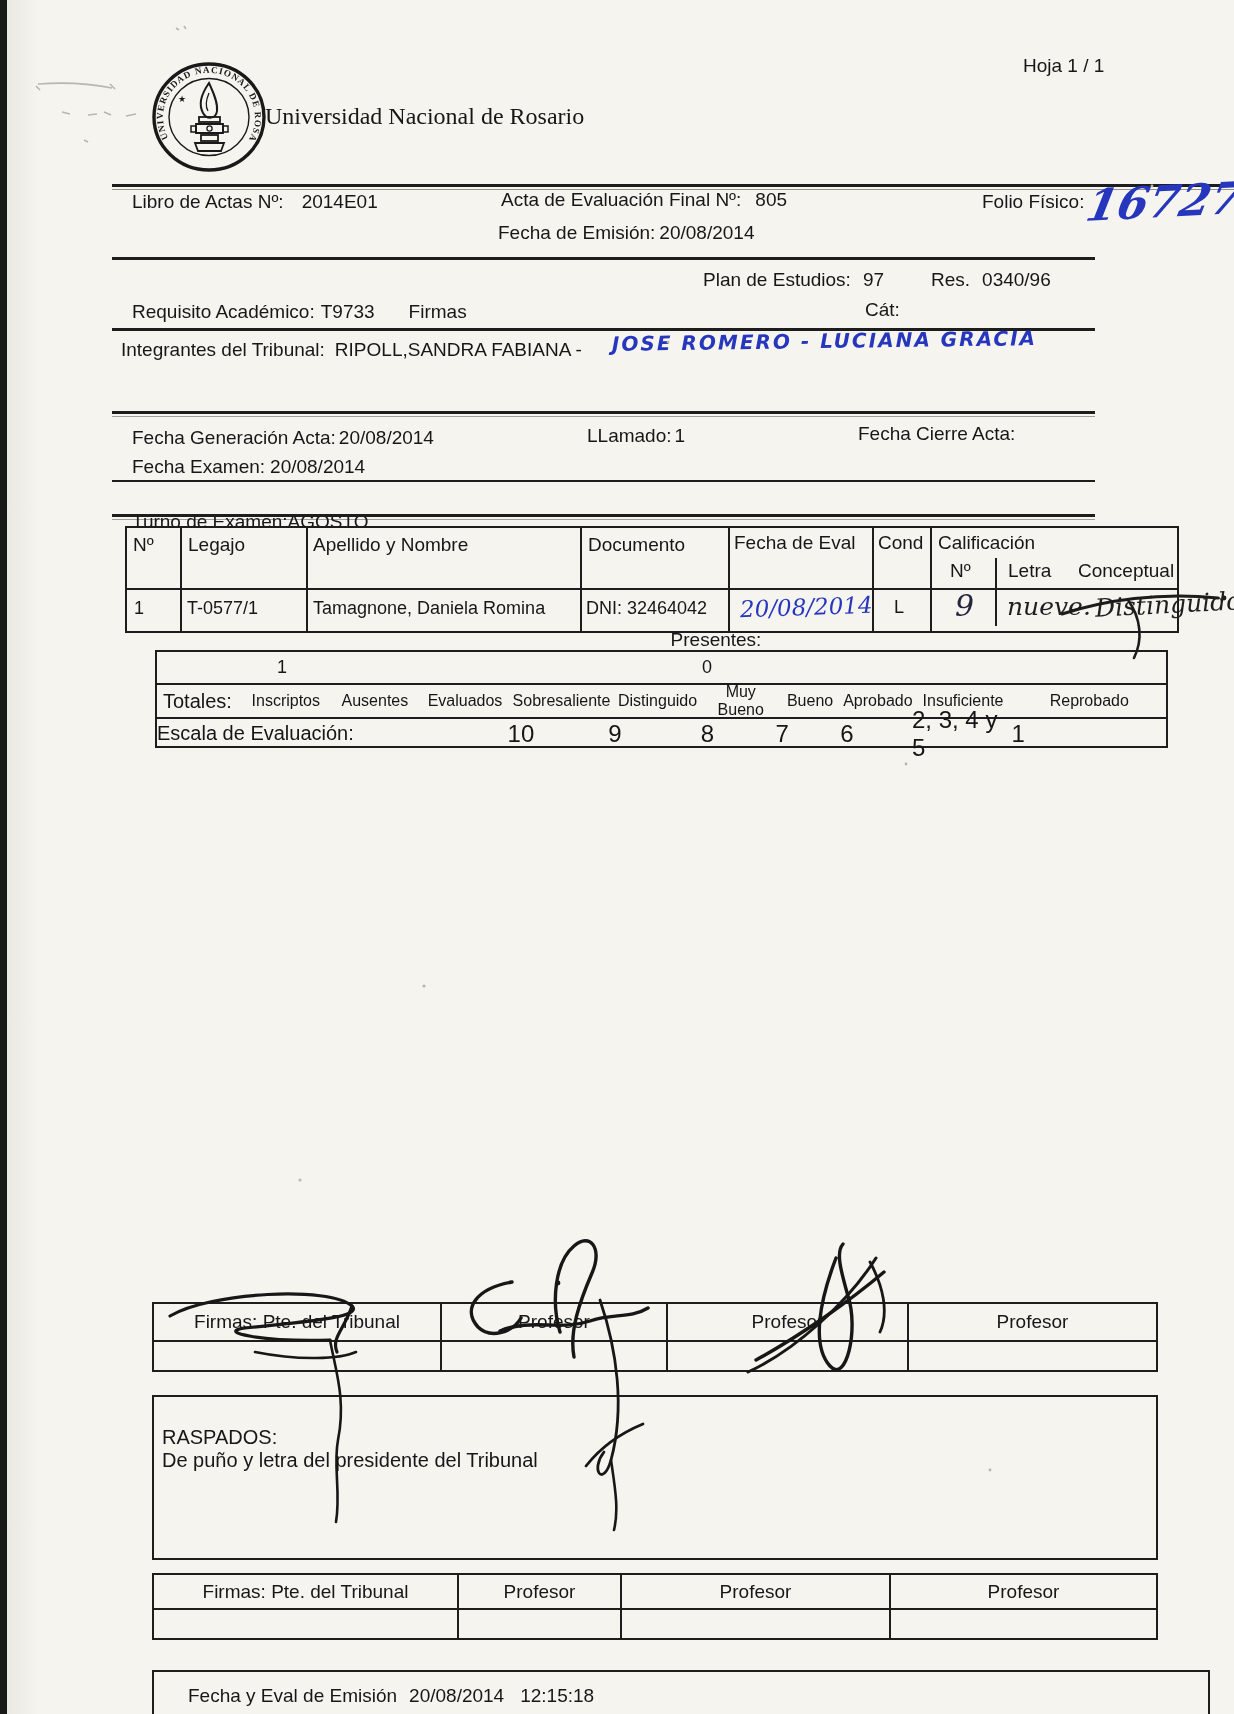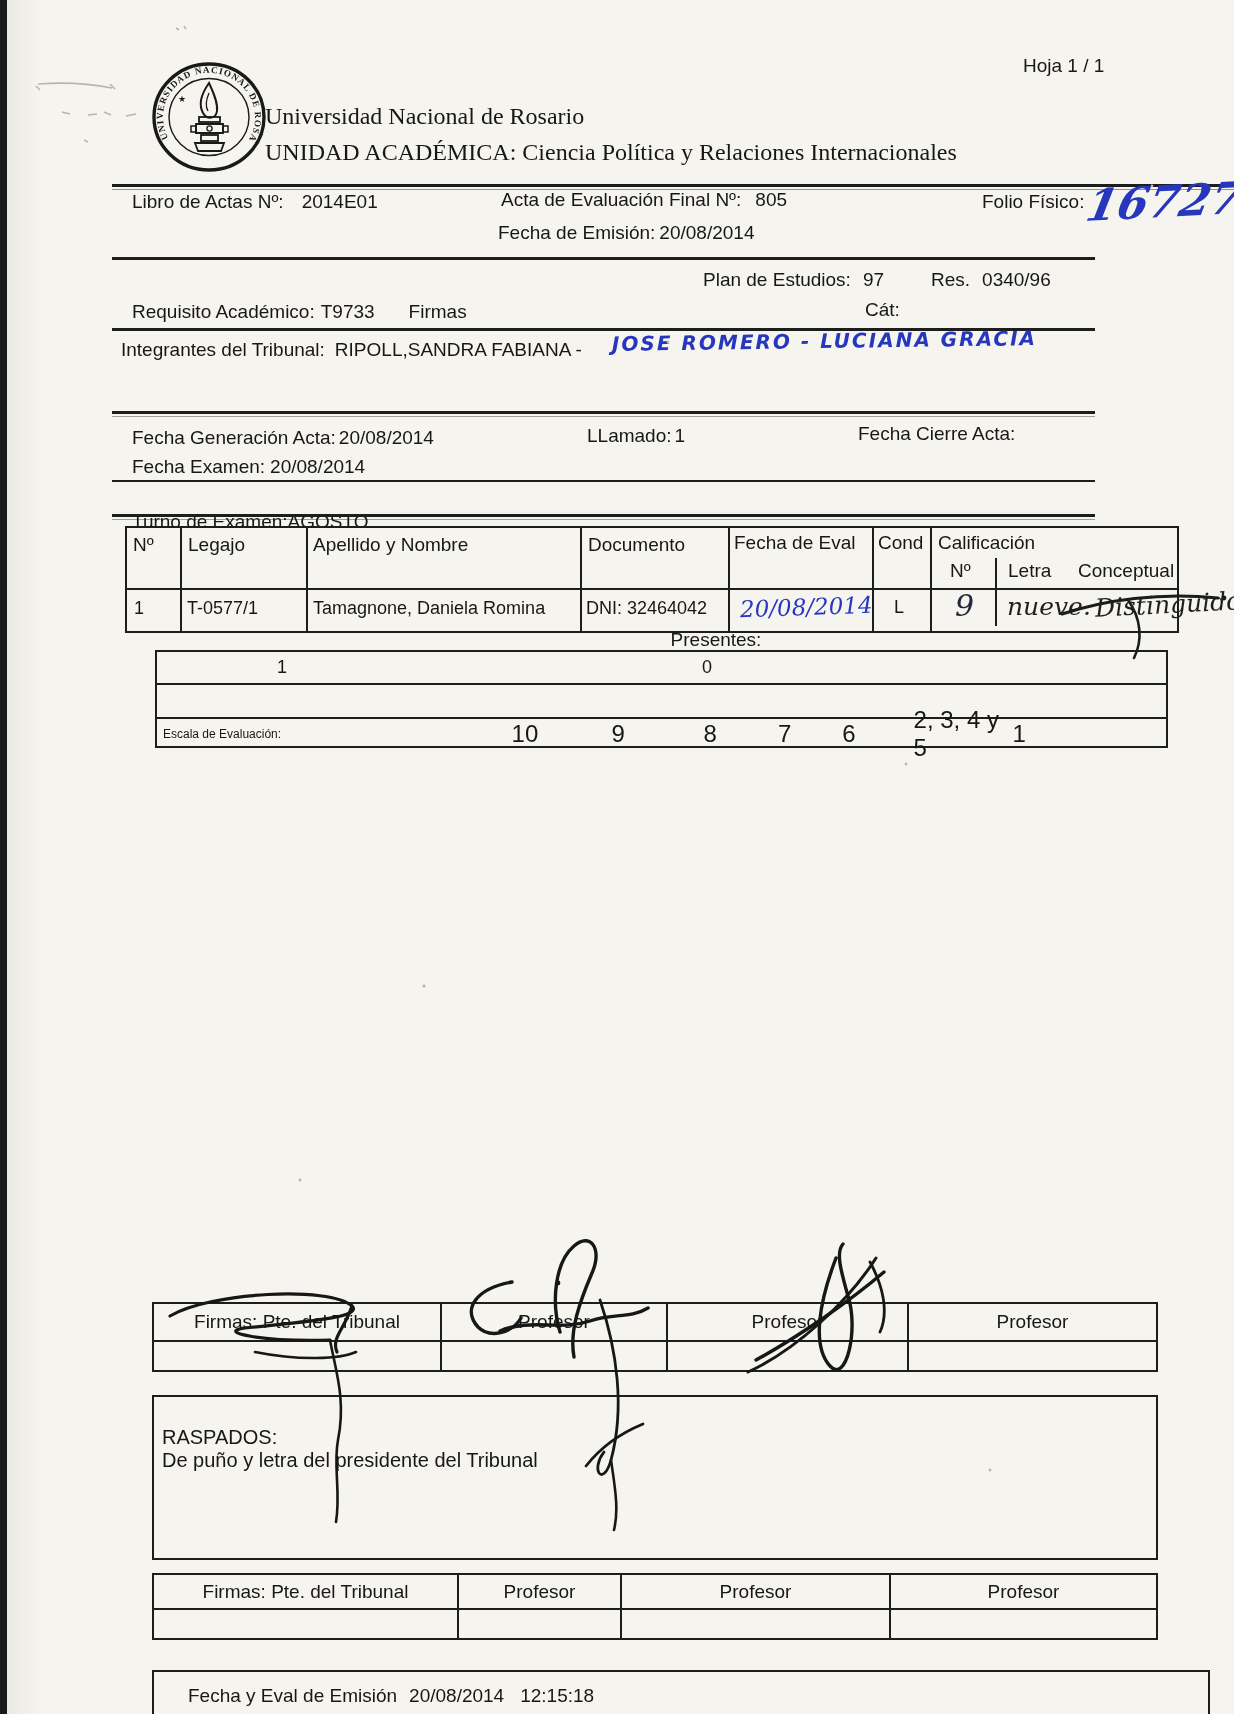--- a/index.html
+++ b/index.html
@@ -43,21 +43,20 @@
     <rect x="49" y="57" width="21" height="5" fill="none" stroke="#191919" stroke-width="1.8"></rect>
     <path d="M46,64 h27 v9 h-27 z" fill="none" stroke="#191919" stroke-width="1.8"></path>
     <rect x="41" y="66" width="5" height="6" fill="none" stroke="#191919" stroke-width="1.5"></rect>
     <rect x="73" y="66" width="5" height="6" fill="none" stroke="#191919" stroke-width="1.5"></rect>
     <rect x="51" y="75" width="17" height="6" fill="none" stroke="#191919" stroke-width="1.8"></rect>
     <path d="M45,83 h29 l-3,8 h-23 z" fill="none" stroke="#191919" stroke-width="1.8"></path>
     <circle cx="59.5" cy="68.5" r="2.6" fill="none" stroke="#191919" stroke-width="1.3"></circle>
   </svg>
 
   <div class="t serif" style="left:265px;top:103px;font-size:24px">Universidad Nacional de Rosario</div>
-  <div class="t serif" style="left:265px;top:139px;font-size:24px">UNIDAD ACADÉMICA: Ciencia Política y Relaciones Internacionales</div>
   <div class="t" style="left:1023px;top:55px">Hoja 1 / 1</div>
 
   <div class="hr" style="left:112px;top:184px;width:1122px;height:3px"></div>
   <div class="hr" style="left:112px;top:189px;width:1122px;height:1px;opacity:.45"></div>
 
   <div class="t" style="left:132px;top:191px">
     <span>Libro de Actas Nº:</span><span style="margin-left:18px">2014E01</span>
   </div>
   <div class="t" style="left:501px;top:189px">
     <span>Acta de Evaluación Final Nº:</span><span style="margin-left:14px">805</span>
@@ -138,23 +137,36 @@
     <div class="hw abs" style="left:968px;top:62px;font-size:25px;color:#1f1f1f;transform:rotate(-3deg)">Distinguido</div>
   </div>
 
   <div class="t" style="left:640px;top:629px;width:152px;text-align:center">Presentes:</div>
 
   <div class="abs" style="left:155px;top:650px;width:1013px;height:98px;border:2px solid #1d1d1d;box-sizing:border-box">
     <div class="abs t" style="left:80px;top:5px;width:90px;text-align:center;font-size:18px">1</div>
     <div class="abs t" style="left:505px;top:5px;width:90px;text-align:center;font-size:18px">0</div>
     <div class="hr" style="left:0;top:31px;width:100%;height:2px"></div>
 
+    <div class="cellrow abs" style="left:0;top:33px;width:100%;height:32px">
+      <div style="flex:0 1 78px;font-size:20px;padding-left:6px">Totales:</div>
+      <div class="cat" style="flex:0 1 92px">Inscriptos</div>
+      <div class="cat" style="flex:0 1 88px">Ausentes</div>
+      <div class="cat" style="flex:0 1 94px">Evaluados</div>
+      <div class="cat" style="flex:0 1 101px">Sobresaliente</div>
+      <div class="cat" style="flex:0 1 93px">Distinguido</div>
+      <div class="cat" style="flex:0 1 75px">Muy Bueno</div>
+      <div class="cat" style="flex:0 1 65px">Bueno</div>
+      <div class="cat" style="flex:0 1 72px">Aprobado</div>
+      <div class="cat" style="flex:0 1 100px">Insuficiente</div>
+      <div class="cat" style="flex:0 1 155px">Reprobado</div>
+    </div>
     <div class="hr" style="left:0;top:65px;width:100%;height:2px"></div>
     <div class="cellrow abs" style="left:0;top:67px;width:100%;height:29px">
-      <div style="flex:0 1 352px;font-size:12px;padding-left:6px">Escala de Evaluación:</div>
+      <div style="flex:0 1 352px;font-size:20px;">Escala de Evaluación:</div>
       <div class="esc" style="flex:0 1 101px">10</div>
       <div class="esc" style="flex:0 1 93px">9</div>
       <div class="esc" style="flex:0 1 75px">8</div>
       <div class="esc" style="flex:0 1 65px">7</div>
       <div class="esc" style="flex:0 1 72px">6</div>
       <div class="esc" style="flex:0 1 100px">2, 3, 4 y 5</div>
       <div class="esc" style="flex:0 1 155px">1</div>
     </div>
   </div>
 

